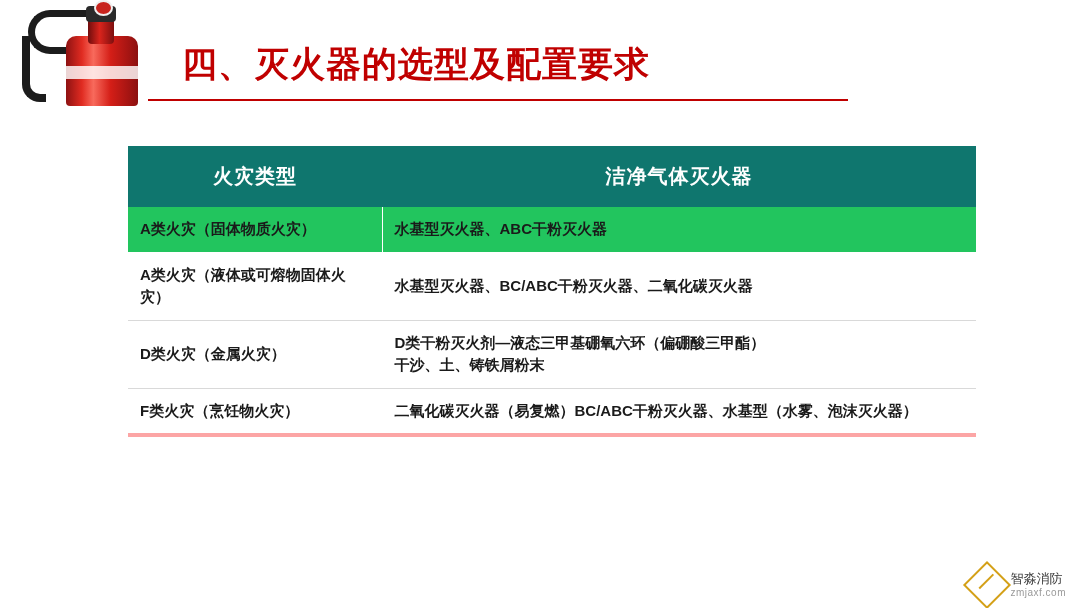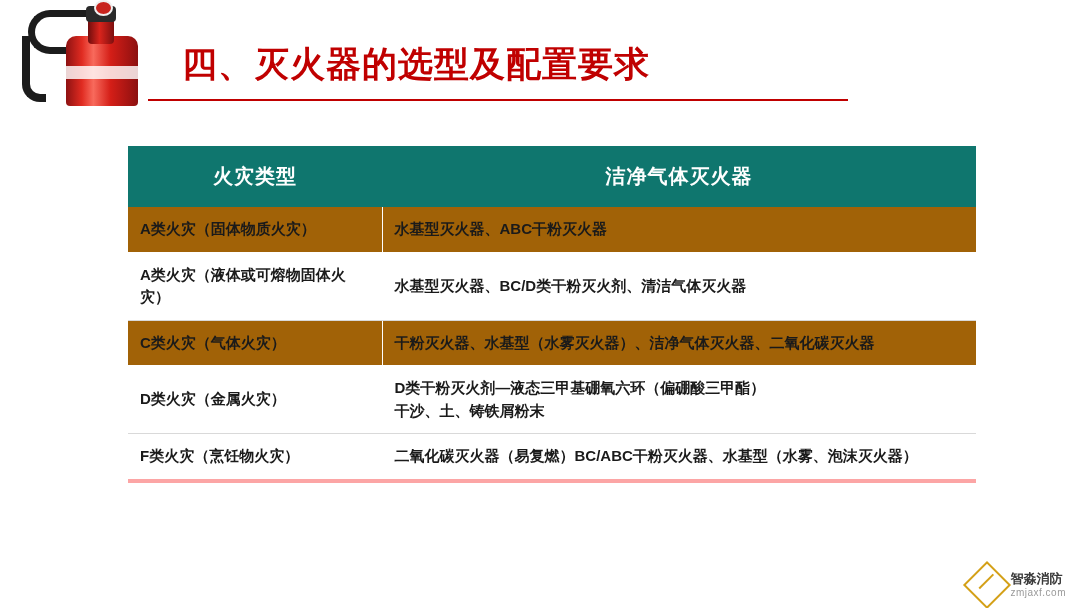--- a/index.html
+++ b/index.html
@@ -139,21 +139,21 @@
   .table td {
     font-size: 15px;
     font-weight: bold;
     color: #1a1a1a;
     padding: 11px 12px;
     vertical-align: middle;
     line-height: 1.5;
   }
   .col-type { width: 242px; }
   .col-agent { width: 582px; }
-  .row-alt td { background: #a16207; }
+  .row-alt td { background: #22c55e; }
   .row-norm td { background: #ffffff; }
   .table td.cell-type { border-right: 1px solid #ffffff; }
   .row-norm td { border-bottom: 1px solid #d9d9d9; }
   .row-alt td { border-bottom: 1px solid #ffffff; }
   .table tr:last-child td { border-bottom: 4px solid #fca5a5; }
 
   
   .watermark {
     position: absolute;
     right: 14px;
@@ -179,21 +179,21 @@
     background: #d4a017;
   }
   .wm-text {
     display: flex;
     flex-direction: column;
     line-height: 1.15;
   }
   .wm-name {
     font-size: 13px;
     color: #3a3a3a;
-    font-weight: bold;
+    font-weight: normal;
   }
   .wm-url {
     font-size: 10px;
     color: #9a9a9a;
     letter-spacing: 0.5px;
     text-align: center;
   }
 </style>
 </head>
 <body>
@@ -218,25 +218,21 @@
       <th class="col-agent">洁净气体灭火器</th>
     </tr>
   </thead>
   <tbody>
     <tr class="row-alt">
       <td class="cell-type">A类火灾（固体物质火灾）</td>
       <td class="cell-agent">水基型灭火器、ABC干粉灭火器</td>
     </tr>
     <tr class="row-norm">
       <td class="cell-type">A类火灾（液体或可熔物固体火灾）</td>
-      <td class="cell-agent">水基型灭火器、BC/D类干粉灭火剂、清洁气体灭火器</td>
-    </tr>
-    <tr class="row-alt">
-      <td class="cell-type">C类火灾（气体火灾）</td>
-      <td class="cell-agent">干粉灭火器、水基型（水雾灭火器）、洁净气体灭火器、二氧化碳灭火器</td>
+      <td class="cell-agent">水基型灭火器、BC/ABC干粉灭火器、二氧化碳灭火器</td>
     </tr>
     <tr class="row-norm">
       <td class="cell-type">D类火灾（金属火灾）</td>
       <td class="cell-agent" style="white-space: pre-line;">D类干粉灭火剂—液态三甲基硼氧六环（偏硼酸三甲酯）
 干沙、土、铸铁屑粉末</td>
     </tr>
     <tr class="row-norm">
       <td class="cell-type">F类火灾（烹饪物火灾）</td>
       <td class="cell-agent">二氧化碳灭火器（易复燃）BC/ABC干粉灭火器、水基型（水雾、泡沫灭火器）</td>
     </tr>

